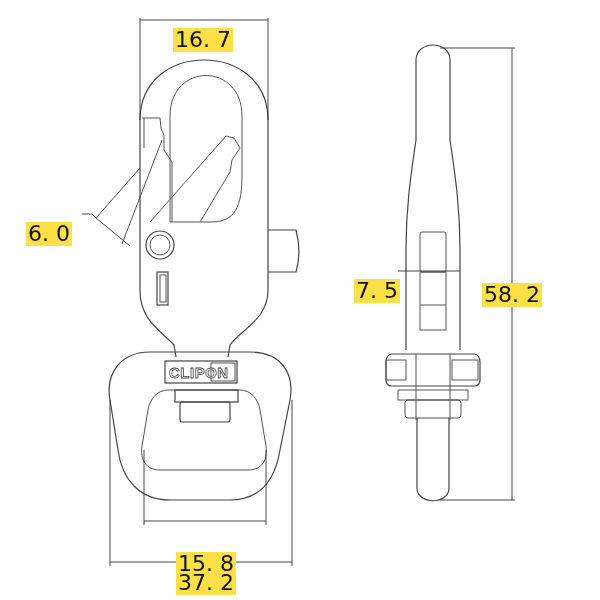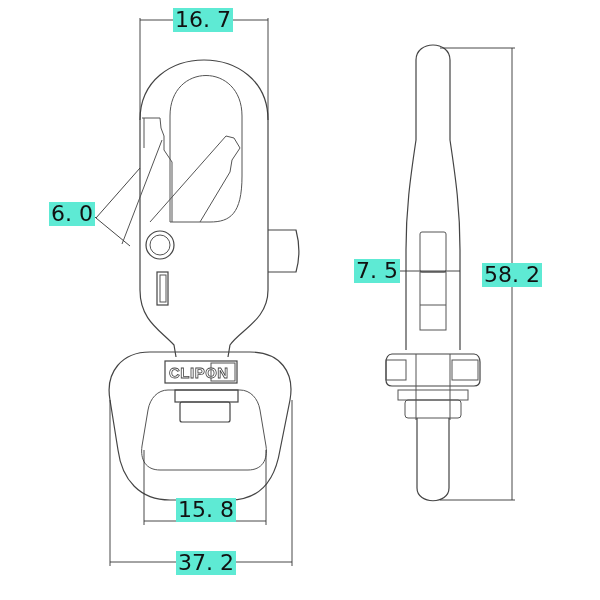--- a/index.html
+++ b/index.html
@@ -1,21 +1,21 @@
 <!DOCTYPE html>
 <html><head>
 <meta charset="utf-8">
 <style>
   html, body { margin: 0; padding: 0; background: #ffffff; }
   .canvas { position: relative; width: 600px; height: 600px; background: #ffffff; overflow: hidden; }
   svg { position: absolute; left: 0; top: 0; }
   .ln { fill: none; stroke: #555; stroke-width: 1; }
   .ln2 { fill: none; stroke: #444; stroke-width: 1.2; }
   .dim { fill: none; stroke: #333; stroke-width: 0.9; }
-  .lbl { position: absolute; font-family: "DejaVu Sans", sans-serif; font-size: 22px; color: #111; background: #5eead4; line-height: 24px; padding: 0 2px; white-space: nowrap; }
+  .lbl { position: absolute; font-family: "DejaVu Sans", sans-serif; font-size: 22px; color: #111; background: #fde047; line-height: 24px; padding: 0 2px; white-space: nowrap; margin-top: 20px; }
   .brand { font-family: "Liberation Sans", sans-serif; font-size: 15px; font-weight: bold; fill: #fff; stroke: #444; stroke-width: 0.8; letter-spacing: 0.5px; }
 </style>
 </head>
 <body>
 
 <div class="canvas">
 <svg width="600" height="600" viewBox="0 0 600 600">
 
   <g>
 
@@ -84,18 +84,18 @@
 
     <line class="dim" x1="440" y1="48" x2="515" y2="48"></line>
     <line class="dim" x1="440" y1="500" x2="515" y2="500"></line>
     <line class="dim" x1="512" y1="48" x2="512" y2="500"></line>
 
     <line class="dim" x1="398" y1="271" x2="460" y2="271"></line>
   </g>
 </svg>
 
 <div class="lbl" style="left:173px; top:8px;">16. 7</div>
-<div class="lbl" style="left:49px; top:202px;">6. 0</div>
-<div class="lbl" style="left:176px; top:498px;text-align:right;">15. 8</div>
+<div class="lbl" style="left:26px; top:202px;">6. 0</div>
+<div class="lbl" style="left:176px; top:532px;text-align:right;">15. 8</div>
 <div class="lbl" style="left:176px; top:551px;">37. 2</div>
 <div class="lbl" style="left:354px; top:259px;">7. 5</div>
 <div class="lbl" style="left:482px; top:263px;">58. 2</div>
 </div>
 
 </body></html>

